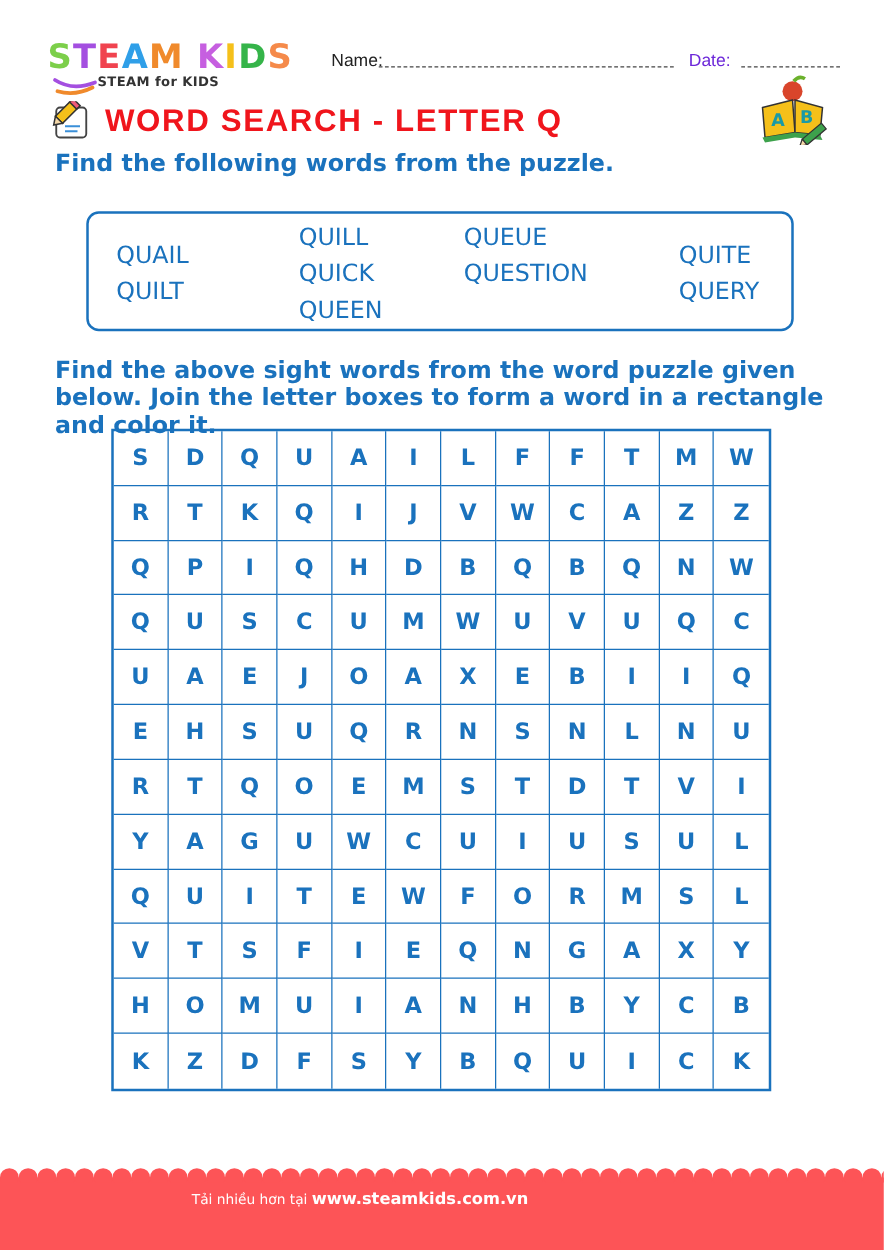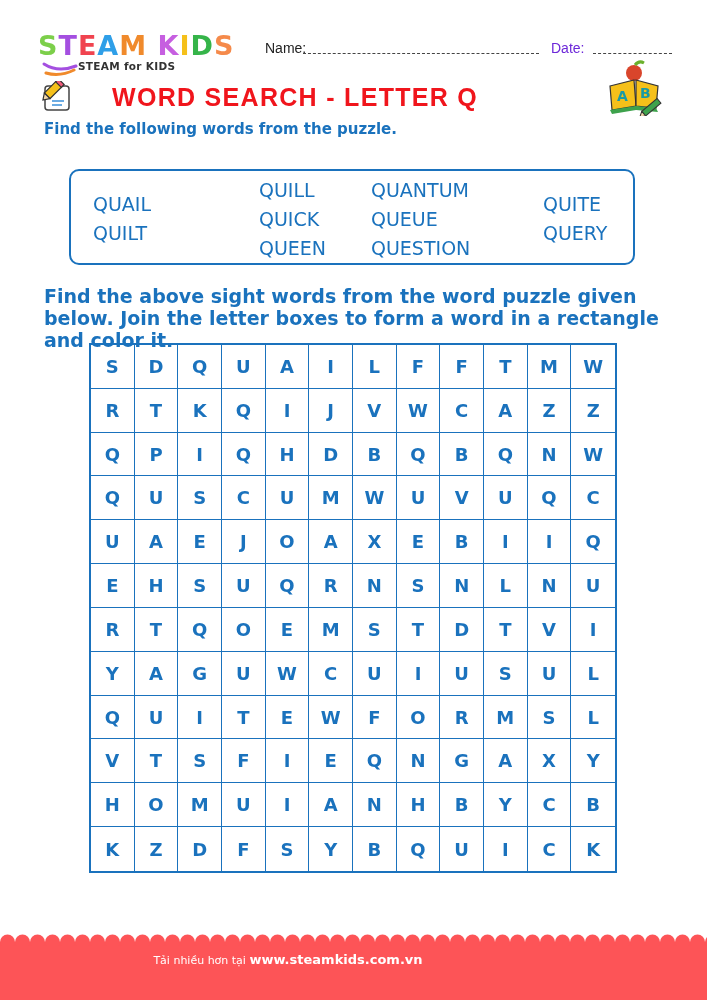--- a/index.html
+++ b/index.html
@@ -10,24 +10,24 @@
   .logo-word span { display: inline-block; }
   .logo-sub { position: absolute; left: 40px; top: 29px; font-size: 10.5px; font-weight: bold; color: #333; letter-spacing: 0.3px; }
   .logo-swoosh { position: absolute; left: 4px; top: 30px; width: 36px; height: 16px; }
 
   .name-field { position: absolute; left: 253px; top: 40px; font-family: "Liberation Sans", sans-serif; font-size: 14px; color: #222; margin-left: 12px; }
   .name-line { position: absolute; left: 303px; top: 53px; width: 236px; border-bottom: 1px dashed #444; }
   .date-field { position: absolute; left: 551px; top: 40px; font-family: "Liberation Sans", sans-serif; font-size: 14px; color: #6d28d9; }
   .date-line { position: absolute; left: 593px; top: 53px; width: 79px; border-bottom: 1px dashed #444; }
 
   .pencil-icon { position: absolute; left: 38px; top: 81px; width: 34px; height: 32px; }
-  .title { position: absolute; left: 84px; top: 83px; font-family: "Liberation Sans", sans-serif; font-weight: bold; font-size: 25px; color: #f0151c; letter-spacing: 1.3px; white-space: nowrap; margin-left: 28px; }
+  .title { position: absolute; left: 84px; top: 83px; font-family: "Liberation Sans", sans-serif; font-weight: bold; font-size: 25px; color: #f0151c; letter-spacing: 1.3px; white-space: nowrap; }
   .book-icon { position: absolute; left: 606px; top: 60px; width: 60px; height: 56px; }
 
-  .instr1 { position: absolute; left: 44px; top: 120px; font-family: "DejaVu Sans", sans-serif; font-weight: bold; font-size: 15px; color: #1a72bd; }
+  .instr1 { position: absolute; left: 44px; top: 120px; font-family: "DejaVu Sans", sans-serif; font-weight: bold; font-size: 19px; color: #1a72bd; }
 
   .word-box { position: absolute; left: 69px; top: 169px; width: 566px; height: 96px; border: 2.5px solid #1a72bd; border-radius: 10px; box-sizing: border-box; }
   .word-col { position: absolute; font-family: "DejaVu Sans", sans-serif; font-size: 19px; color: #1a72bd; line-height: 29px; }
   .word-col div { white-space: nowrap; }
 
   .instr2 { position: absolute; left: 44px; top: 285px; width: 620px; font-family: "DejaVu Sans", sans-serif; font-weight: bold; font-size: 19px; color: #1a72bd; line-height: 22px; }
 
   .grid { position: absolute; left: 89px; top: 343px; width: 528px; height: 530px; border: 2px solid #1a72bd; box-sizing: border-box; display: grid; grid-template-columns: repeat(12, 1fr); grid-template-rows: repeat(12, 1fr); }
   .cell { border-right: 1.5px solid #1a72bd; border-bottom: 1.5px solid #1a72bd; display: flex; align-items: center; justify-content: center; font-family: "DejaVu Sans", sans-serif; font-weight: bold; font-size: 18px; color: #1a72bd; }
   .cell.lastcol { border-right: none; }
@@ -81,27 +81,26 @@
   </g>
 </svg>
 
 <div class="instr1">Find the following words from the puzzle.</div>
 
 <div class="word-box">
   <div class="word-col" style="left:22px; top:19px;">
     <div>QUAIL</div>
     <div>QUILT</div>
   </div>
-  <div class="word-col" style="left:168px; top:5px;margin-left:20px;">
+  <div class="word-col" style="left:168px; top:5px;">
     <div>QUILL</div>
     <div>QUICK</div>
     <div>QUEEN</div>
   </div>
   <div class="word-col" style="left:300px; top:5px;">
-    <div>QUANTUM</div>
     <div>QUEUE</div>
     <div>QUESTION</div>
   </div>
   <div class="word-col" style="left:472px; top:19px;">
     <div>QUITE</div>
     <div>QUERY</div>
   </div>
 </div>
 
 <div class="instr2">Find the above sight words from the word puzzle given below. Join the letter boxes to form a word in a rectangle and color it.</div>

